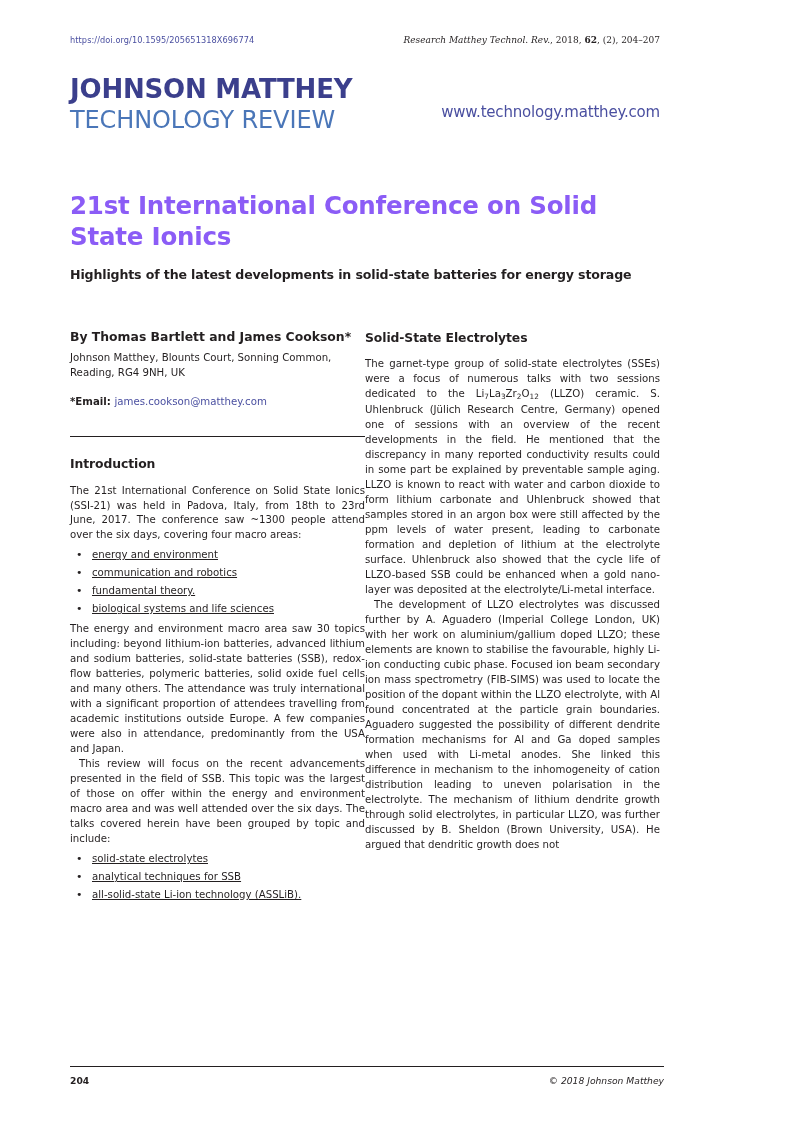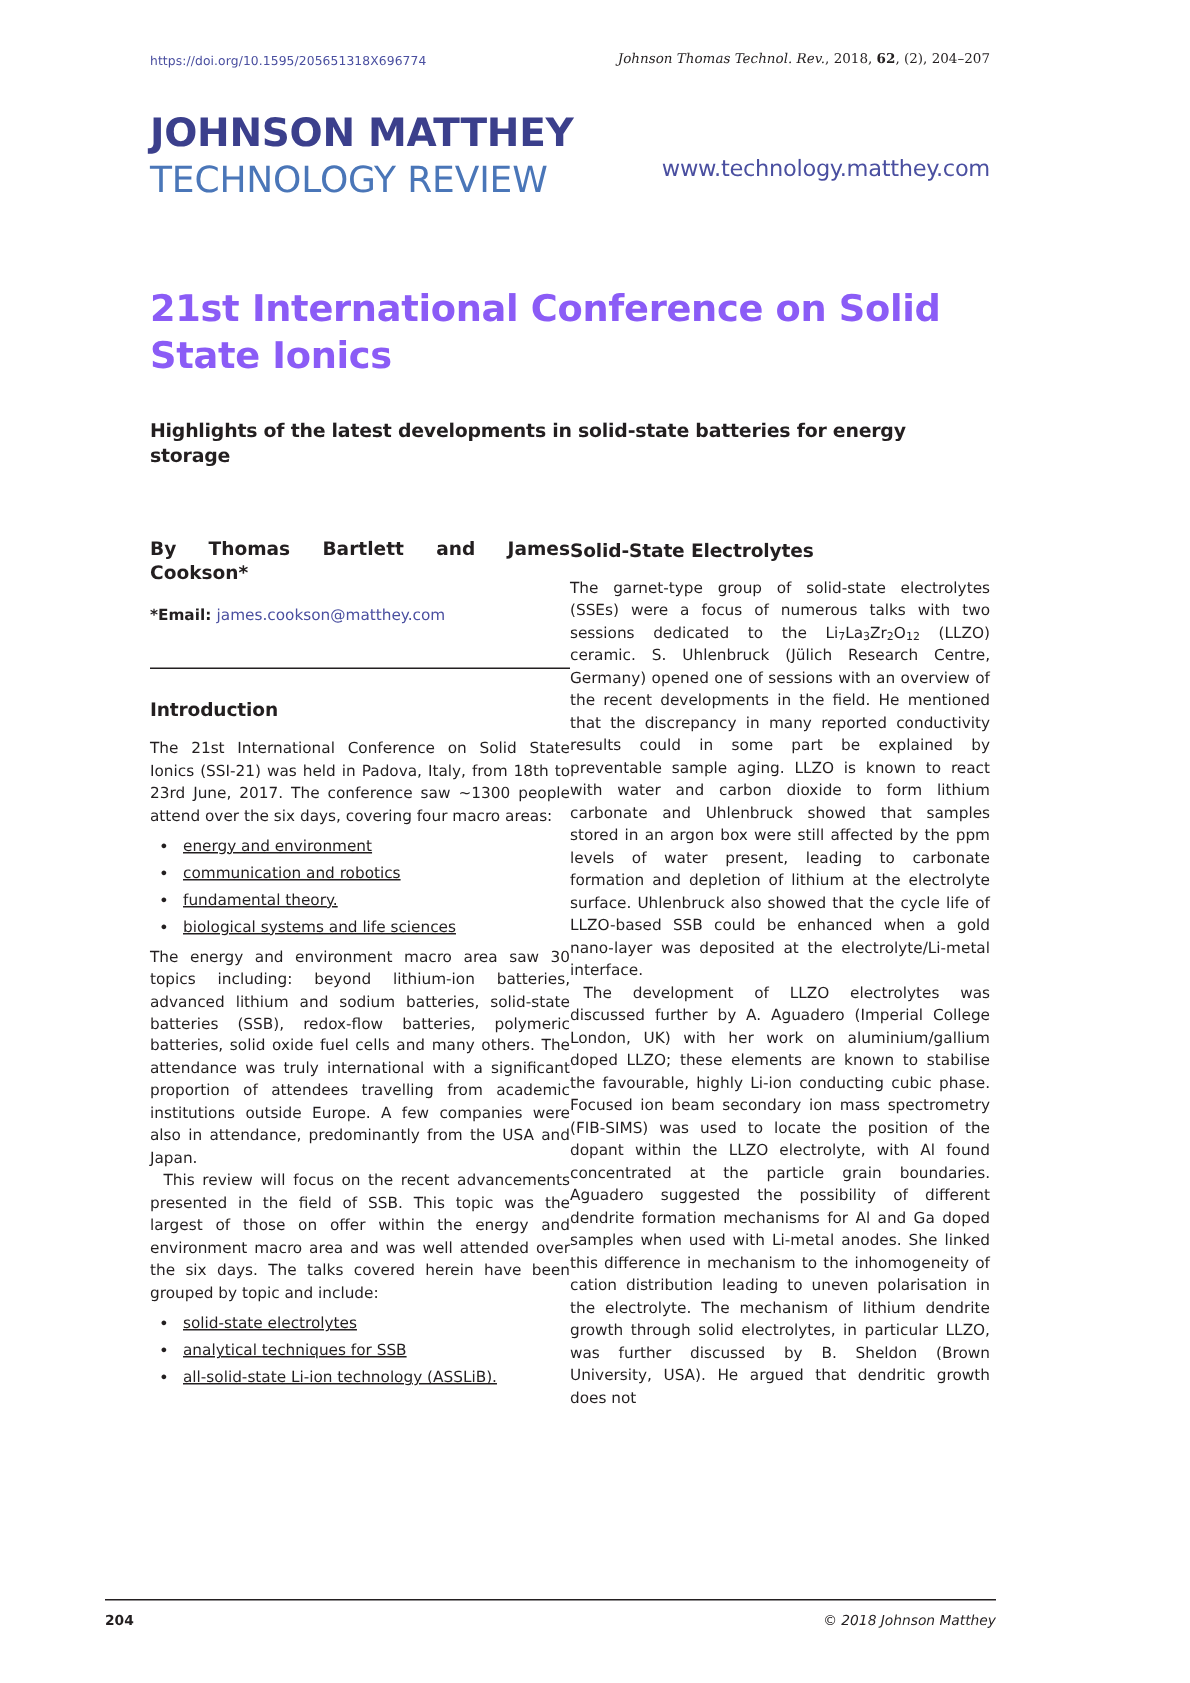--- a/index.html
+++ b/index.html
@@ -14,21 +14,21 @@
     color: #231f20;
     position: relative;
     overflow: hidden;
   }
   .page {
     position: absolute;
     left: 0; top: 0;
     width: 730px;
     height: 1122px;
     box-sizing: border-box;
-    padding: 30px 70px 0 100px;
+    padding: 30px 70px 0 70px;
   }
 
   
   .top-row {
     display: flex;
     justify-content: space-between;
     align-items: flex-start;
     font-size: 8.5px;
     padding-top: 5px;
   }
@@ -78,21 +78,21 @@
   
   .title-block { margin-top: 56px; }
   .article-title {
     font-size: 24.5px;
     color: #8b5cf6;
     line-height: 1.27;
     font-weight: bold;
     letter-spacing: -0.2px;
   }
   .article-subtitle {
-    margin-top: 26px;
+    margin-top: 14px;
     font-size: 12.6px;
     font-weight: bold;
     color: #231f20;
     line-height: 1.35;
     letter-spacing: -0.15px;
   }
 
   
   .columns {
     display: flex;
@@ -182,40 +182,41 @@
   .copyright { font-style: italic; }
   sub { font-size: 0.72em; vertical-align: -0.25em; }
 </style>
 </head>
 <body>
 
 <div class="page">
 
   <div class="top-row">
     <span class="doi">https://doi.org/10.1595/205651318X696774</span>
-    <span class="journal-ref"><i>Johnson Thomas Technol. Rev.</i><span>, 2018, </span><b>62</b><span>, (2), 204–207</span></span>
+    <span class="journal-ref"><i>Research Matthey Technol. Rev.</i><span>, 2018, </span><b>62</b><span>, (2), 204–207</span></span>
   </div>
 
   <div class="masthead">
     <div class="logo-block">
       <div class="logo-line1">JOHNSON MATTHEY</div>
       <div class="logo-line2">TECHNOLOGY REVIEW</div>
     </div>
     <div class="web-url">www.technology.matthey.com</div>
   </div>
 
   <div class="title-block">
     <div class="article-title">21st International Conference on Solid State Ionics</div>
     <div class="article-subtitle">Highlights of the latest developments in solid-state batteries for energy storage</div>
   </div>
 
   <div class="columns">
 
     <div class="col">
       <div class="byline">By Thomas Bartlett and James Cookson*</div>
+      <div class="affil">Johnson Matthey, Blounts Court, Sonning Common, Reading, RG4 9NH, UK</div>
       <div class="email-line"><span>*Email: </span><span class="addr">james.cookson@matthey.com</span></div>
 
       <hr class="rule">
 
       <h2 class="sec">Introduction</h2>
       <p>The 21st International Conference on Solid State Ionics (SSI-21) was held in Padova, Italy, from 18th to 23rd June, 2017. The conference saw ~1300 people attend over the six days, covering four macro areas:</p>
       <ul class="bullets">
         <li>energy and environment</li>
         <li>communication and robotics</li>
         <li>fundamental theory.</li>

